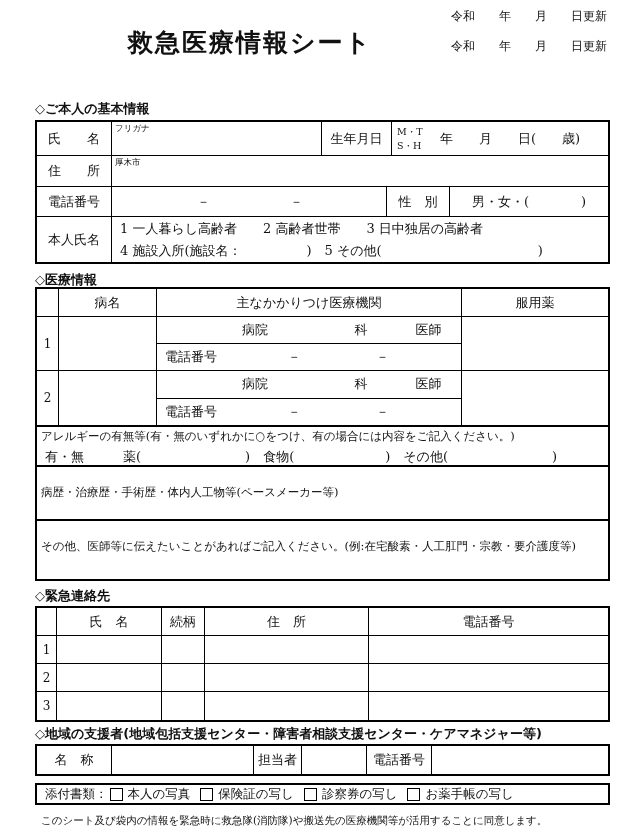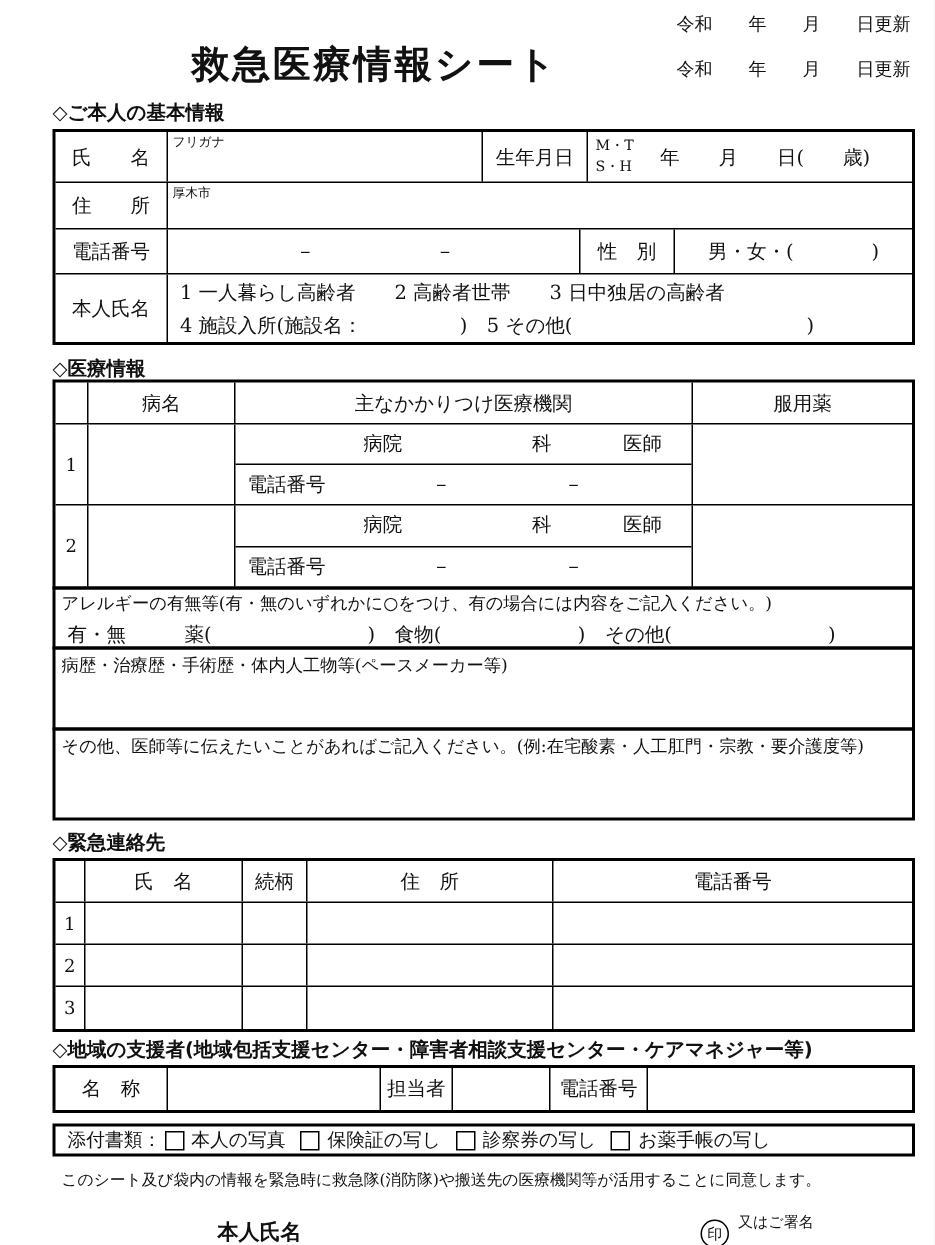--- a/index.html
+++ b/index.html
@@ -15,34 +15,34 @@
   }
   .dates{
     position:absolute;top:8px;right:16px;display:flex;flex-direction:column;gap:13px;
     font-size:12px;text-align:left;white-space:pre;
   }
   .content{position:absolute;left:35px;top:0;width:575px;}
   .sec{
     font-family:"DejaVu Sans","Liberation Sans",sans-serif;
     font-weight:bold;font-size:13px;white-space:nowrap;
   }
-  .sec.first{margin-top:66px;height:20px;}
+  .sec.first{margin-top:100px;height:20px;}
   .box{border:2px solid #000;box-sizing:border-box;}
   .trow{display:flex;border-bottom:1px solid #000;box-sizing:border-box;}
   .trow:last-child{border-bottom:none;}
   .tcell{border-right:1px solid #000;box-sizing:border-box;position:relative;}
   .tcell:last-child{border-right:none;}
   .lab{display:flex;align-items:center;justify-content:center;font-size:13px;white-space:pre;}
   .hint{position:absolute;left:3px;top:1px;font-size:8.5px;font-family:"DejaVu Sans","Liberation Sans",sans-serif;}
   .center{display:flex;align-items:center;justify-content:center;font-size:13px;white-space:pre;}
   .num{display:flex;align-items:center;justify-content:center;font-size:12px;}
   .dash{position:absolute;top:50%;transform:translateY(-50%);font-size:13px;}
   .inlab{position:absolute;top:50%;transform:translateY(-50%);font-size:13px;white-space:pre;}
   .house{display:flex;flex-direction:column;justify-content:center;gap:4px;padding-left:8px;font-size:13px;white-space:pre;}
-  .bigtext{font-size:11.5px;padding:3px 4px;white-space:pre-wrap;line-height:1.35;}
+  .bigtext{font-size:11.5px;padding:18px 4px;white-space:pre-wrap;line-height:1.35;}
   .chk{
     display:inline-block;width:11px;height:11px;border:1.2px solid #000;
     margin:0 5px 0 10px;vertical-align:-1px;background:#fff;
   }
   .attach{display:flex;align-items:center;font-size:12.5px;white-space:pre;padding-left:8px;}
   .consent{font-size:10.5px;margin:9px 0 0 6px;white-space:nowrap;}
   .sign{display:flex;align-items:flex-end;margin:14px 0 0 110px;}
   .signline{display:flex;align-items:flex-end;border-bottom:1.5px solid #000;width:318px;}
   .signname{font-family:"DejaVu Sans","Liberation Sans",sans-serif;font-weight:bold;font-size:14px;white-space:pre;}
   .seal{

